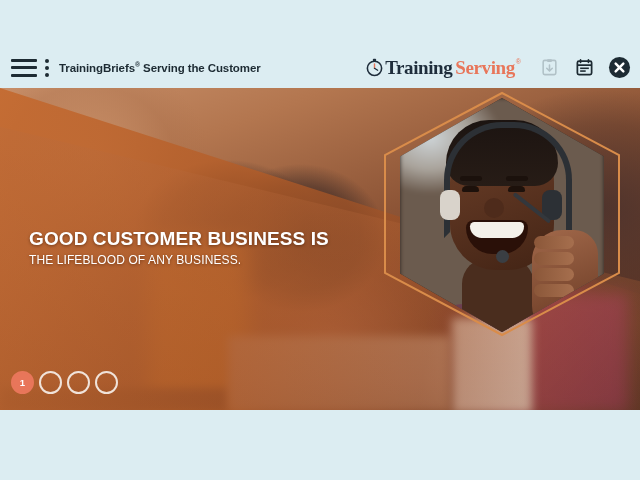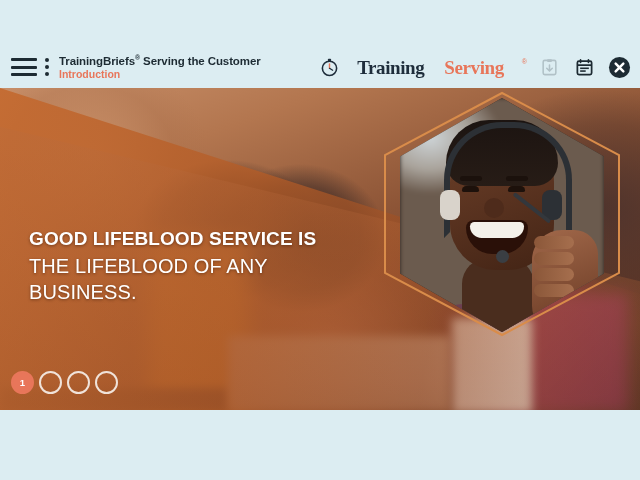--- a/index.html
+++ b/index.html
@@ -110,21 +110,22 @@
     display: flex;
     align-items: center;
     flex: 0 0 auto;
     gap: 9px;
   }
 
   
   .logo {
     display: flex;
     align-items: flex-start;
-    gap: 18px;
+    gap: 1px;
+    margin-right: 6px;
   }
   .logo-clock { display: block; }
   .logo-text {
     font-family: "Liberation Serif", serif;
     font-size: 19px;
     font-weight: bold;
     letter-spacing: -0.4px;
     line-height: 1;
   }
   .logo-training { color: #1e2d3b; }
@@ -399,21 +400,21 @@
   }
   .headline .l1 {
     font-size: 19px;
     font-weight: bold;
     color: #ffffff;
     letter-spacing: 0.1px;
     line-height: 1.28;
     text-shadow: 0 1px 3px rgba(60,26,10,0.55);
   }
   .headline .l2 {
-    font-size: 20px;
+    font-size: 12px;
     font-weight: normal;
     color: #ffffff;
     letter-spacing: 0.1px;
     line-height: 1.3;
     margin-top: 2px;
     text-shadow: 0 1px 3px rgba(60,26,10,0.55);
   }
 
   
   .pager {
@@ -467,21 +468,20 @@
         <span></span>
         <span></span>
       </div>
       <div class="kebab">
         <i></i>
         <i></i>
         <i></i>
       </div>
       <div class="title-block">
         <div class="title-main"><span>TrainingBriefs</span><sup>®</sup><span> Serving the Customer</span></div>
-        <div class="title-sub">Introduction</div>
       </div>
     </div>
 
     <div class="hdr-spacer"></div>
 
     <div class="hdr-right">
 
       <div class="logo">
         <svg class="logo-clock" width="19" height="19" viewBox="0 0 24 24">
           <circle cx="12" cy="13" r="9" fill="none" stroke="#1e2d3b" stroke-width="2"></circle>
@@ -560,21 +560,21 @@
         <div class="p-mic"></div>
         <div class="p-hand"></div>
         <div class="p-finger f1"></div>
         <div class="p-finger f2"></div>
         <div class="p-finger f3"></div>
         <div class="p-finger f4"></div>
       </div>
     </div>
 
     <div class="headline">
-      <div class="l1">GOOD LIFEBLOOD SERVICE IS</div>
+      <div class="l1">GOOD CUSTOMER BUSINESS IS</div>
       <div class="l2">THE LIFEBLOOD OF ANY BUSINESS.</div>
     </div>
 
     <div class="pager">
       <div class="dot active">1</div>
       <div class="dot">2</div>
       <div class="dot">3</div>
       <div class="dot">4</div>
     </div>
 

